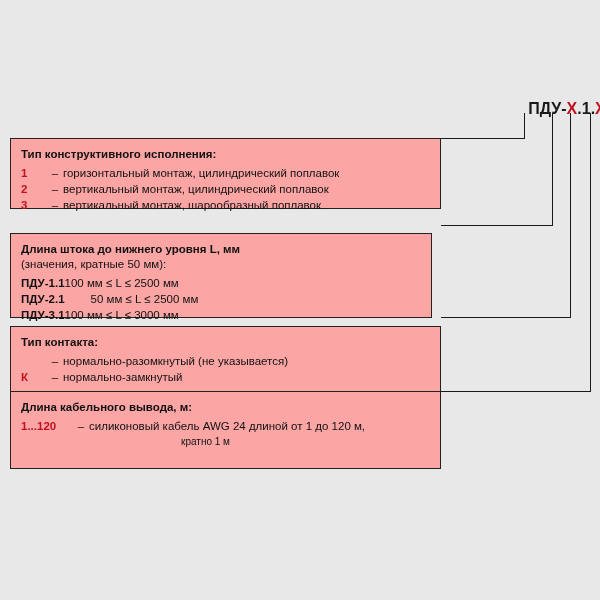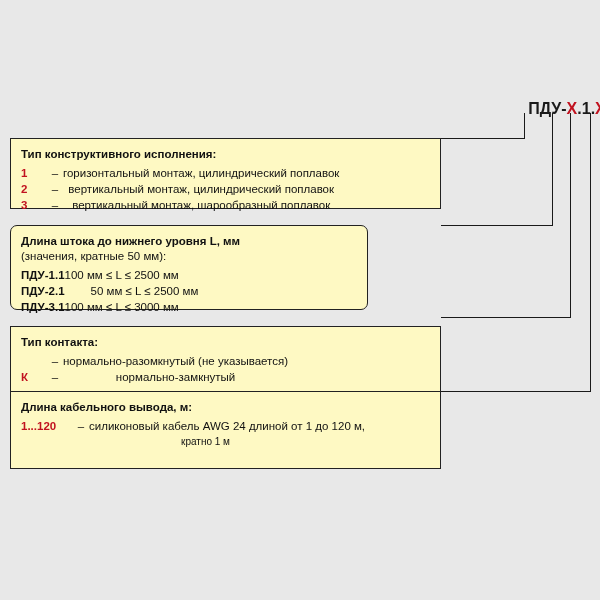--- a/index.html
+++ b/index.html
@@ -43,21 +43,21 @@
   }
   .hline {
     position: absolute;
     height: 1px;
     background: #1a1a1a;
   }
 
   
   .box {
     position: absolute;
-    background: #fef9c3;
+    background: #fca5a5;
     border: 1px solid #222;
     box-sizing: border-box;
   }
   .box-title {
     font-size: 11.5px;
     font-weight: bold;
     color: #111;
     margin: 0;
     padding: 0;
     line-height: 15px;
@@ -97,21 +97,20 @@
     white-space: nowrap;
   }
   td.dash {
     width: 16px;
     text-align: center;
     color: #111;
   }
   td.val {
     color: #111;
     padding-left: 2px;
-    text-align: center;
   }
   td.val-indent {
     color: #111;
     padding-left: 14px;
   }
   .cont {
     font-size: 10px;
     color: #111;
     line-height: 15px;
   }
@@ -155,21 +154,21 @@
         <tr>
           <td class="key">3</td>
           <td class="dash">–</td>
           <td class="val">вертикальный монтаж, шарообразный поплавок</td>
         </tr>
       </tbody>
         </table>
     </div>
   </div>
 
-  <div class="box" style="left:10px; top:225px; width:358px; height:85px;border-radius:7px;">
+  <div class="box" style="left:10px; top:233px; width:422px; height:85px;">
     <div class="inner">
       <div class="box-title">Длина штока до нижнего уровня L, мм</div>
       <div class="box-sub">(значения, кратные 50 мм):</div>
       <table class="rows">
         <tbody>
             <tr>
           <td class="keyblack">ПДУ-1.1</td>
           <td class="val-indent">100 мм ≤ L ≤ 2500 мм</td>
         </tr>
         <tr>

